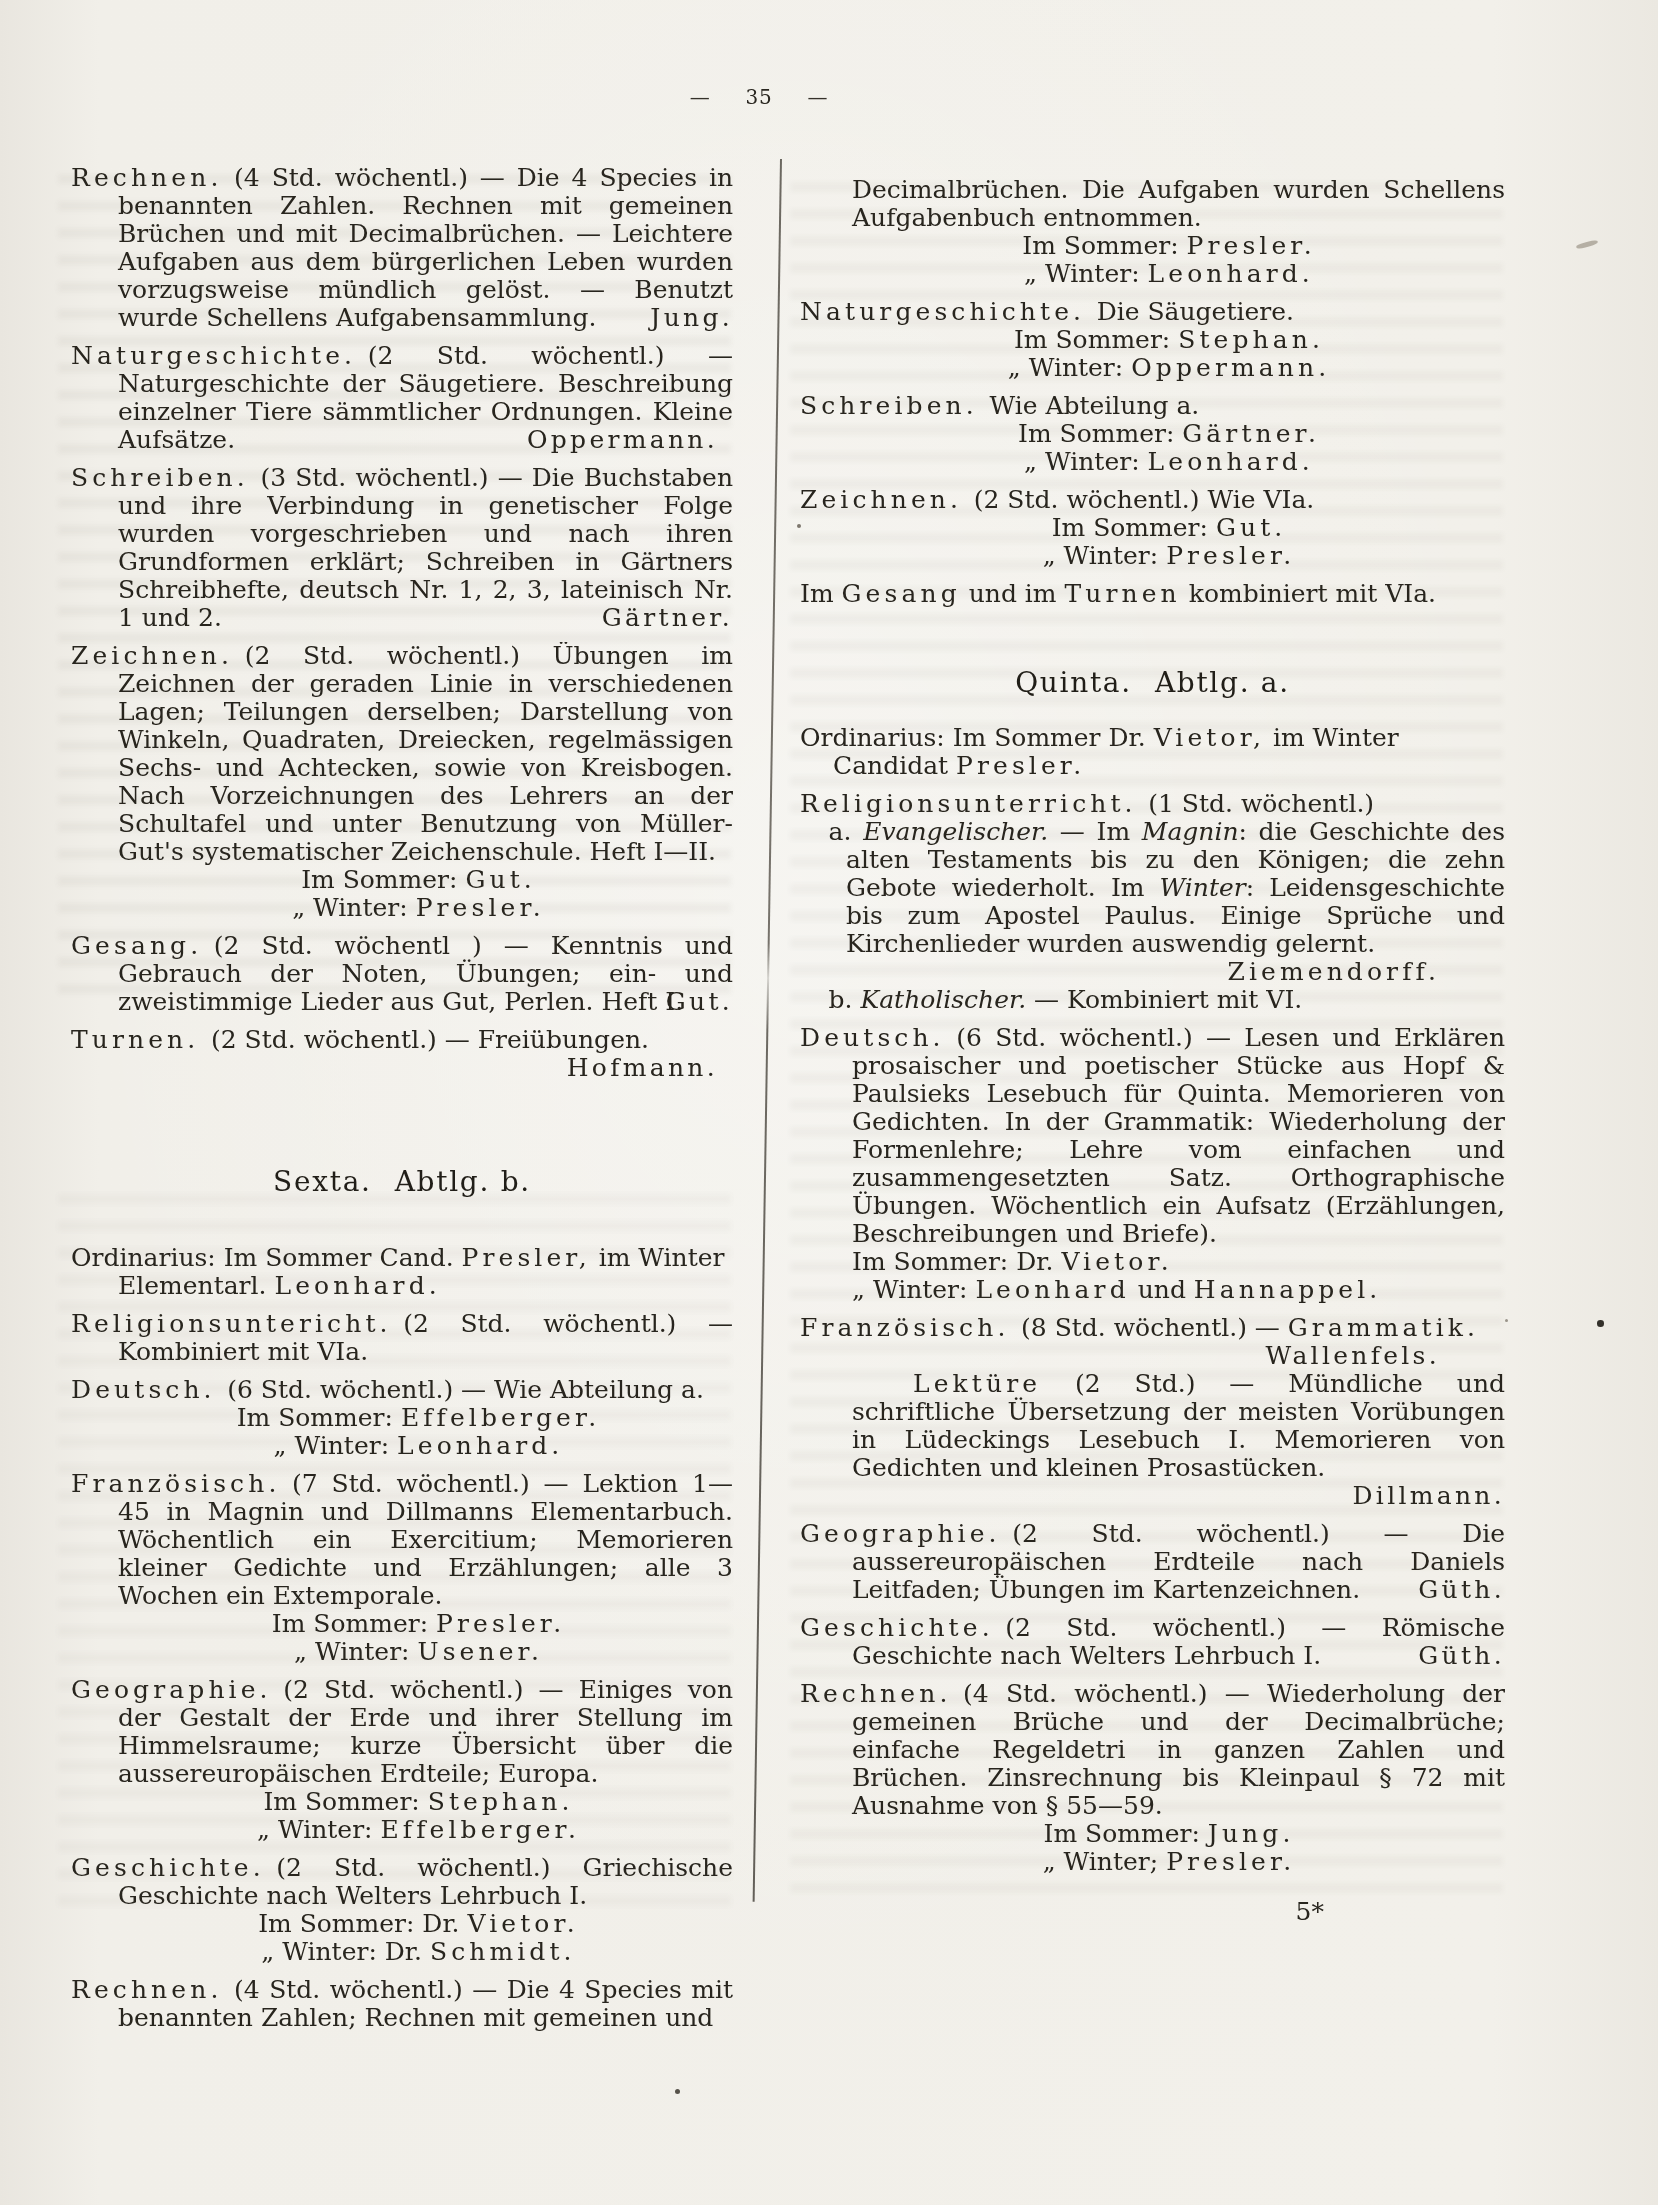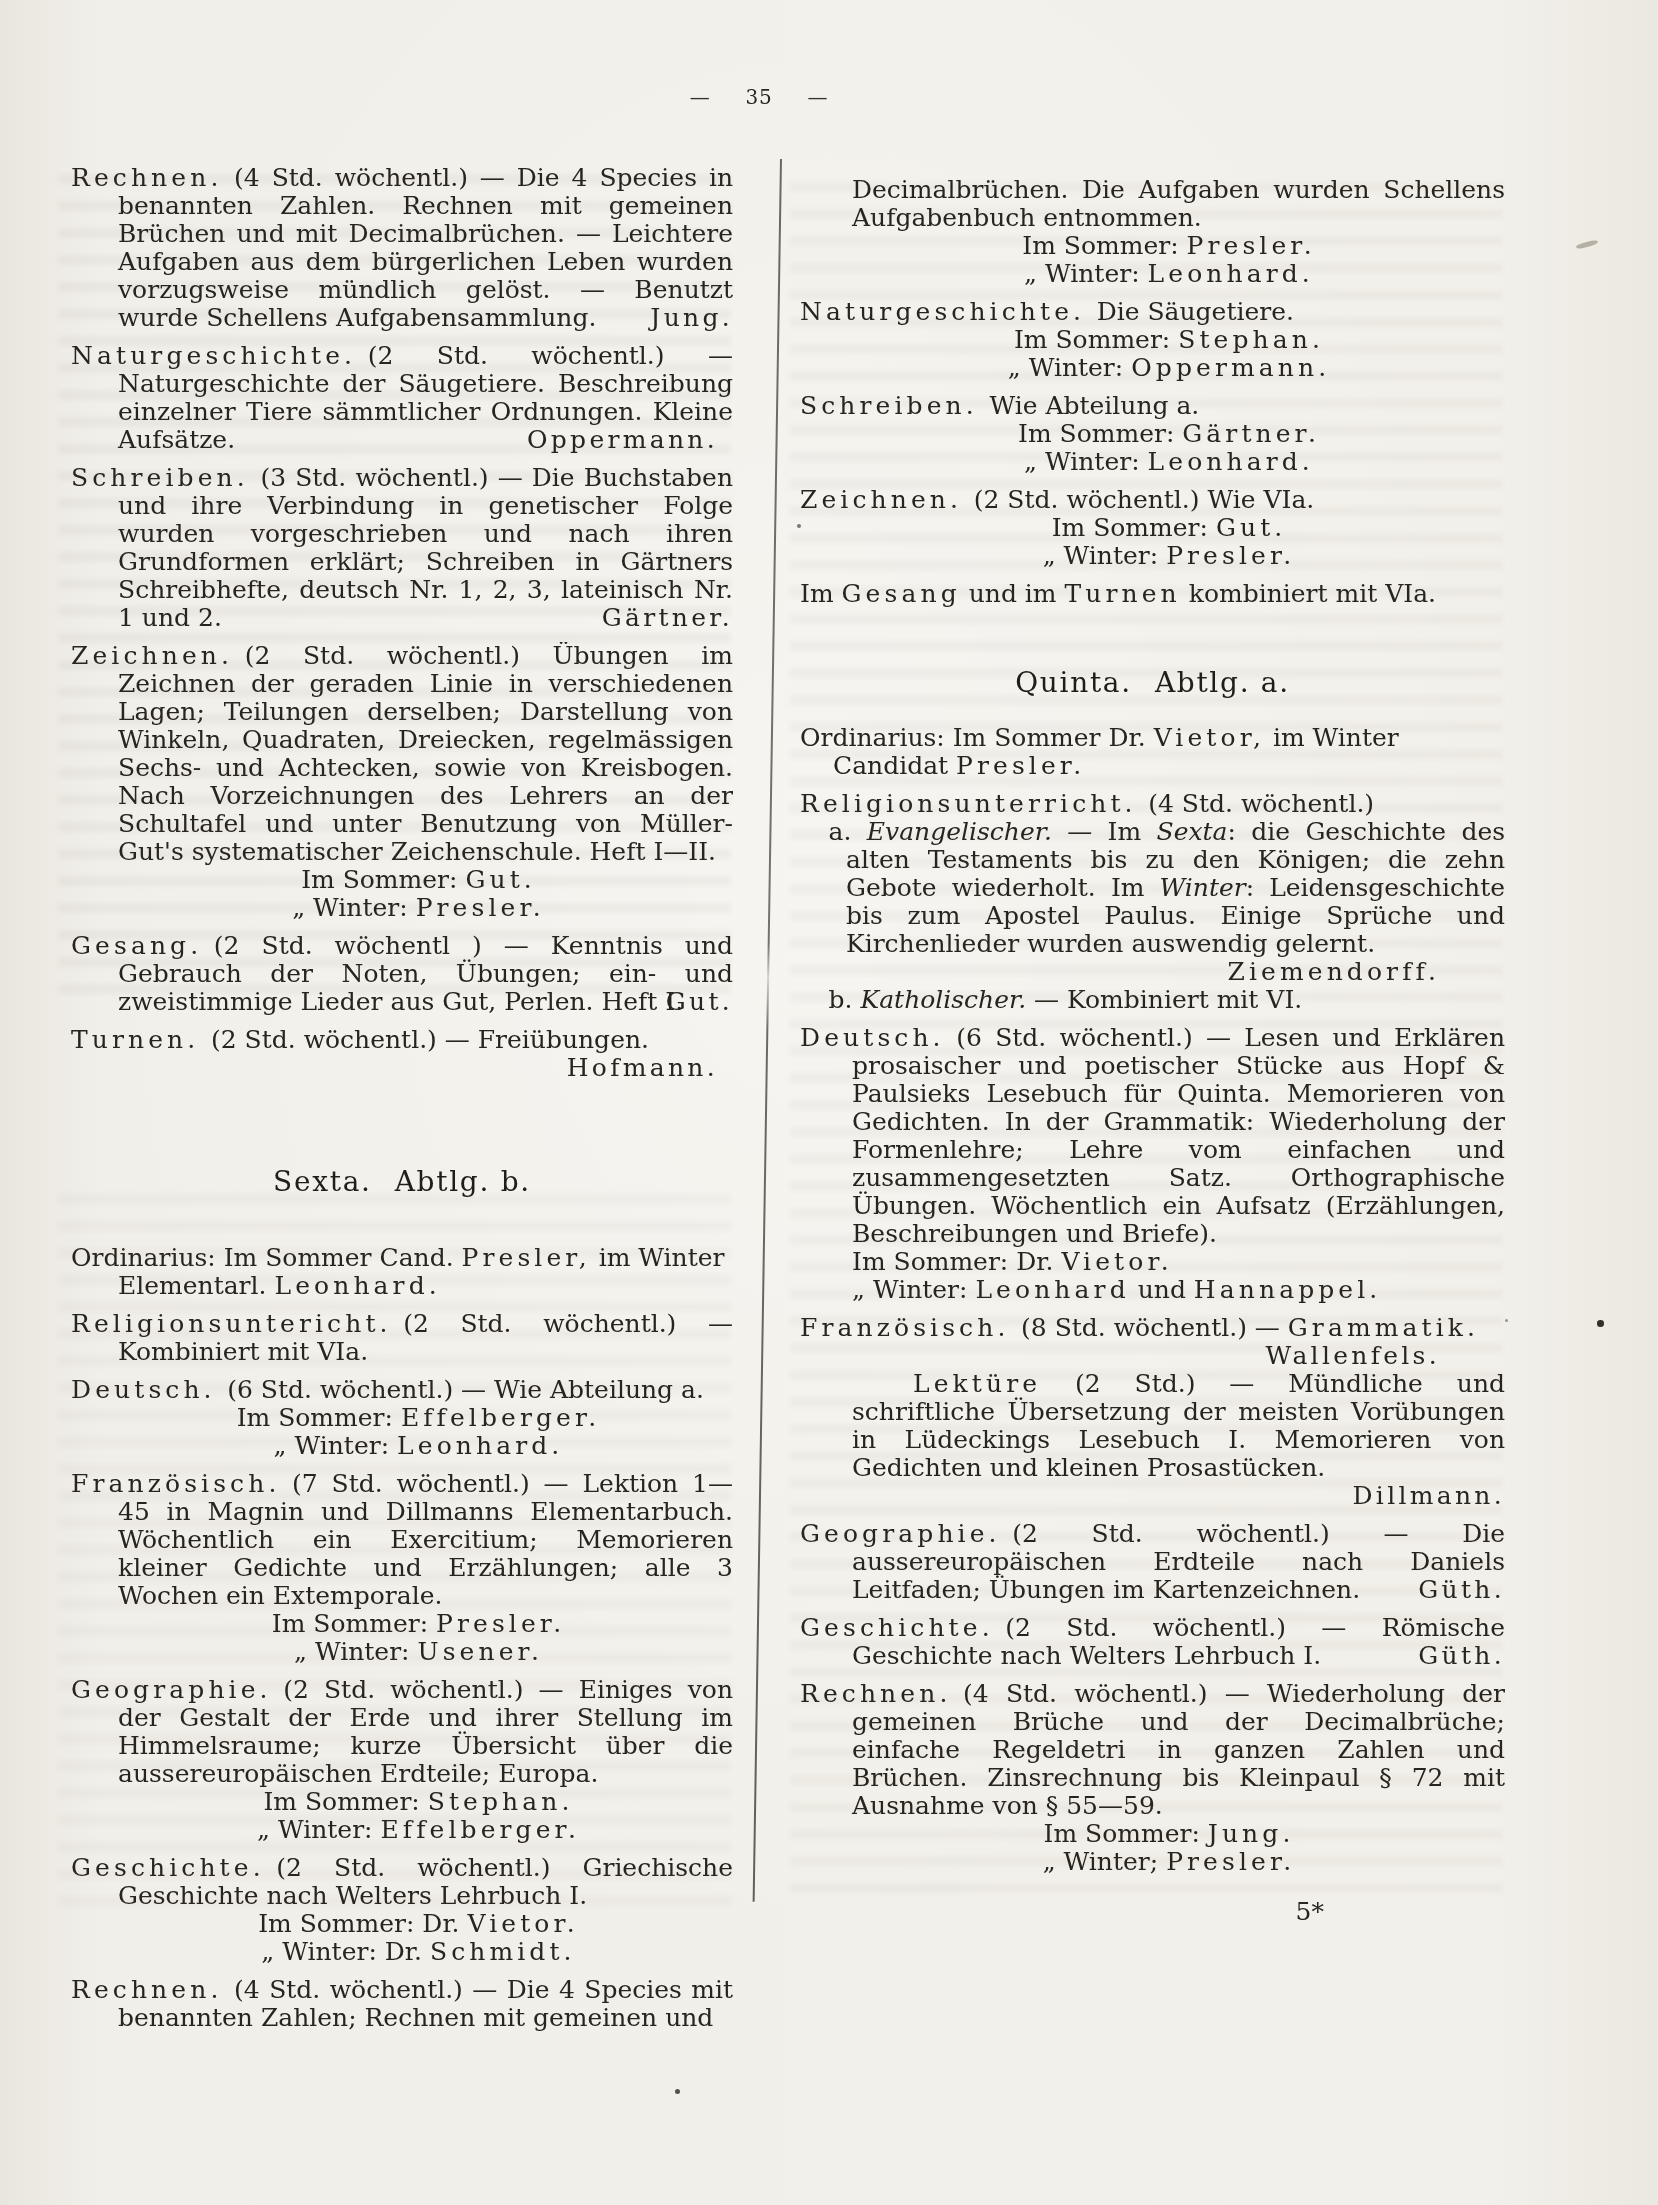--- a/index.html
+++ b/index.html
@@ -284,25 +284,25 @@
       <div class="entry">
         <span>Ordinarius: Im Sommer Dr. </span><span class="sp">Vietor,</span><span> im Winter</span>
       </div>
       <div class="center2">
         <span>Candidat </span><span class="sp">Presler.</span>
       </div>
     </section>
 
     <section>
       <p class="entry">
-        <span class="lbl">Religionsunterricht.</span><span>(4 Std. wöchentl.)</span>
+        <span class="lbl">Religionsunterricht.</span><span>(1 Std. wöchentl.)</span>
       </p>
       <div class="sub">
         <span>a.</span>
-        <i>Evangelischer.</i><span> — Im </span><i>Sexta</i><span>: die Geschichte des alten Testaments bis zu den Königen; die zehn Gebote wiederholt. Im </span><i>Winter</i><span>: Leidensgeschichte bis zum Apostel Paulus. Einige Sprüche und Kirchenlieder wurden auswendig gelernt.</span>
+        <i>Evangelischer.</i><span> — Im </span><i>Magnin</i><span>: die Geschichte des alten Testaments bis zu den Königen; die zehn Gebote wiederholt. Im </span><i>Winter</i><span>: Leidensgeschichte bis zum Apostel Paulus. Einige Sprüche und Kirchenlieder wurden auswendig gelernt.</span>
       </div>
       <div class="nameline" style="padding-right:65px;">
         <span class="sp">Ziemendorff.</span>
       </div>
       <div class="sub">
         <span>b.</span>
         <i>Katholischer.</i><span> — Kombiniert mit VI.</span>
       </div>
     </section>
 

